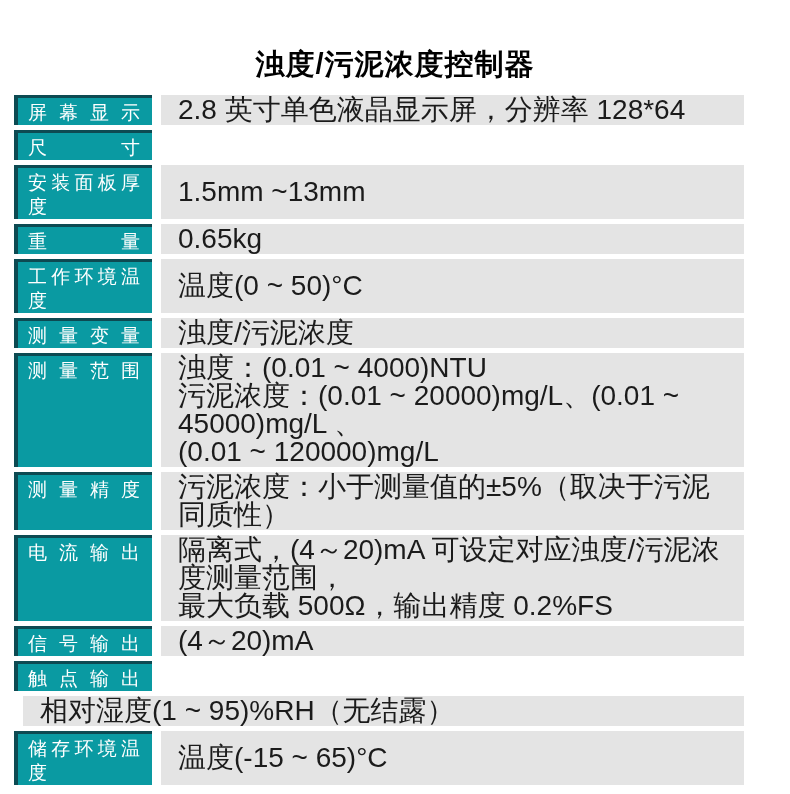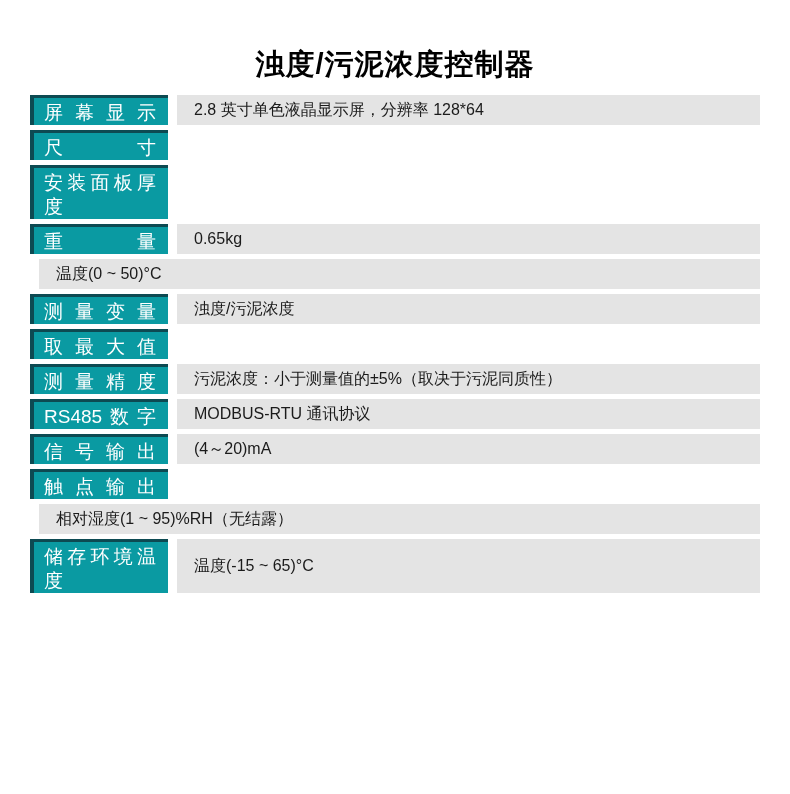--- a/index.html
+++ b/index.html
@@ -20,21 +20,21 @@
   .page-title {
     margin: 0 0 13px 0;
     text-align: center;
     font-size: 29px;
     line-height: 36px;
     font-weight: bold;
     color: #000000;
     letter-spacing: 1px;
   }
   .spec-table {
-    margin: 0 30px;
+    margin: 0 14px;
     width: 730px;
   }
   .spec-row {
     display: flex;
     align-items: stretch;
     margin-bottom: 5px;
   }
   .label-cell {
     flex: 0 0 138px;
     width: 138px;
@@ -58,21 +58,21 @@
     text-align-last: justify;
     -moz-text-align-last: justify;
     white-space: normal;
   }
   .value-cell {
     flex: 1 1 auto;
     box-sizing: border-box;
     background: #e4e4e4;
     margin-left: 9px;
     color: #1b1b1b;
-    font-size: 16px;
+    font-size: 28px;
     display: flex;
     flex-direction: column;
     justify-content: center;
     padding: 1px 8px 1px 17px;
     min-height: 30px;
   }
   .value-line {
     line-height: 28px;
     white-space: normal;
   }
@@ -95,70 +95,82 @@
   <div class="spec-row">
     <div class="label-cell">
       <span class="label-text">尺寸</span>
     </div>
   </div>
 
   <div class="spec-row">
     <div class="label-cell">
       <span class="label-text">安装面板厚度</span>
     </div>
+    <div class="value-cell">
+          <div class="value-line">1.5mm ~13mm</div>
+        </div>
   </div>
 
   <div class="spec-row">
     <div class="label-cell">
       <span class="label-text">重量</span>
     </div>
     <div class="value-cell">
           <div class="value-line">0.65kg</div>
         </div>
   </div>
 
   <div class="spec-row">
+    <div class="label-cell">
+      <span class="label-text">工作环境温度</span>
+    </div>
     <div class="value-cell">
           <div class="value-line">温度(0 ~ 50)°C</div>
         </div>
   </div>
 
   <div class="spec-row">
     <div class="label-cell">
       <span class="label-text">测量变量</span>
     </div>
     <div class="value-cell">
           <div class="value-line">浊度/污泥浓度</div>
         </div>
   </div>
 
   <div class="spec-row">
     <div class="label-cell">
-      <span class="label-text">取最大值</span>
-    </div>
+      <span class="label-text">测量范围</span>
+    </div>
+    <div class="value-cell">
+          <div class="value-line">浊度：(0.01 ~ 4000)NTU</div>
+          <div class="value-line">污泥浓度：(0.01 ~ 20000)mg/L、(0.01 ~ 45000)mg/L 、</div>
+          <div class="value-line">(0.01 ~ 120000)mg/L</div>
+        </div>
   </div>
 
   <div class="spec-row">
     <div class="label-cell">
       <span class="label-text">测量精度</span>
     </div>
     <div class="value-cell">
           <div class="value-line">污泥浓度：小于测量值的±5%（取决于污泥同质性）</div>
         </div>
   </div>
 
-
-  <div class="spec-row">
-    <div class="label-cell">
-      <span class="label-text">RS485数字</span>
-    </div>
-    <div class="value-cell">
-          <div class="value-line">MODBUS-RTU 通讯协议</div>
-        </div>
-  </div>
+  <div class="spec-row">
+    <div class="label-cell">
+      <span class="label-text">电流输出</span>
+    </div>
+    <div class="value-cell">
+          <div class="value-line">隔离式，(4～20)mA 可设定对应浊度/污泥浓度测量范围，</div>
+          <div class="value-line">最大负载 500Ω，输出精度 0.2%FS</div>
+        </div>
+  </div>
+
 
   <div class="spec-row">
     <div class="label-cell">
       <span class="label-text">信号输出</span>
     </div>
     <div class="value-cell">
           <div class="value-line">(4～20)mA</div>
         </div>
   </div>
 

